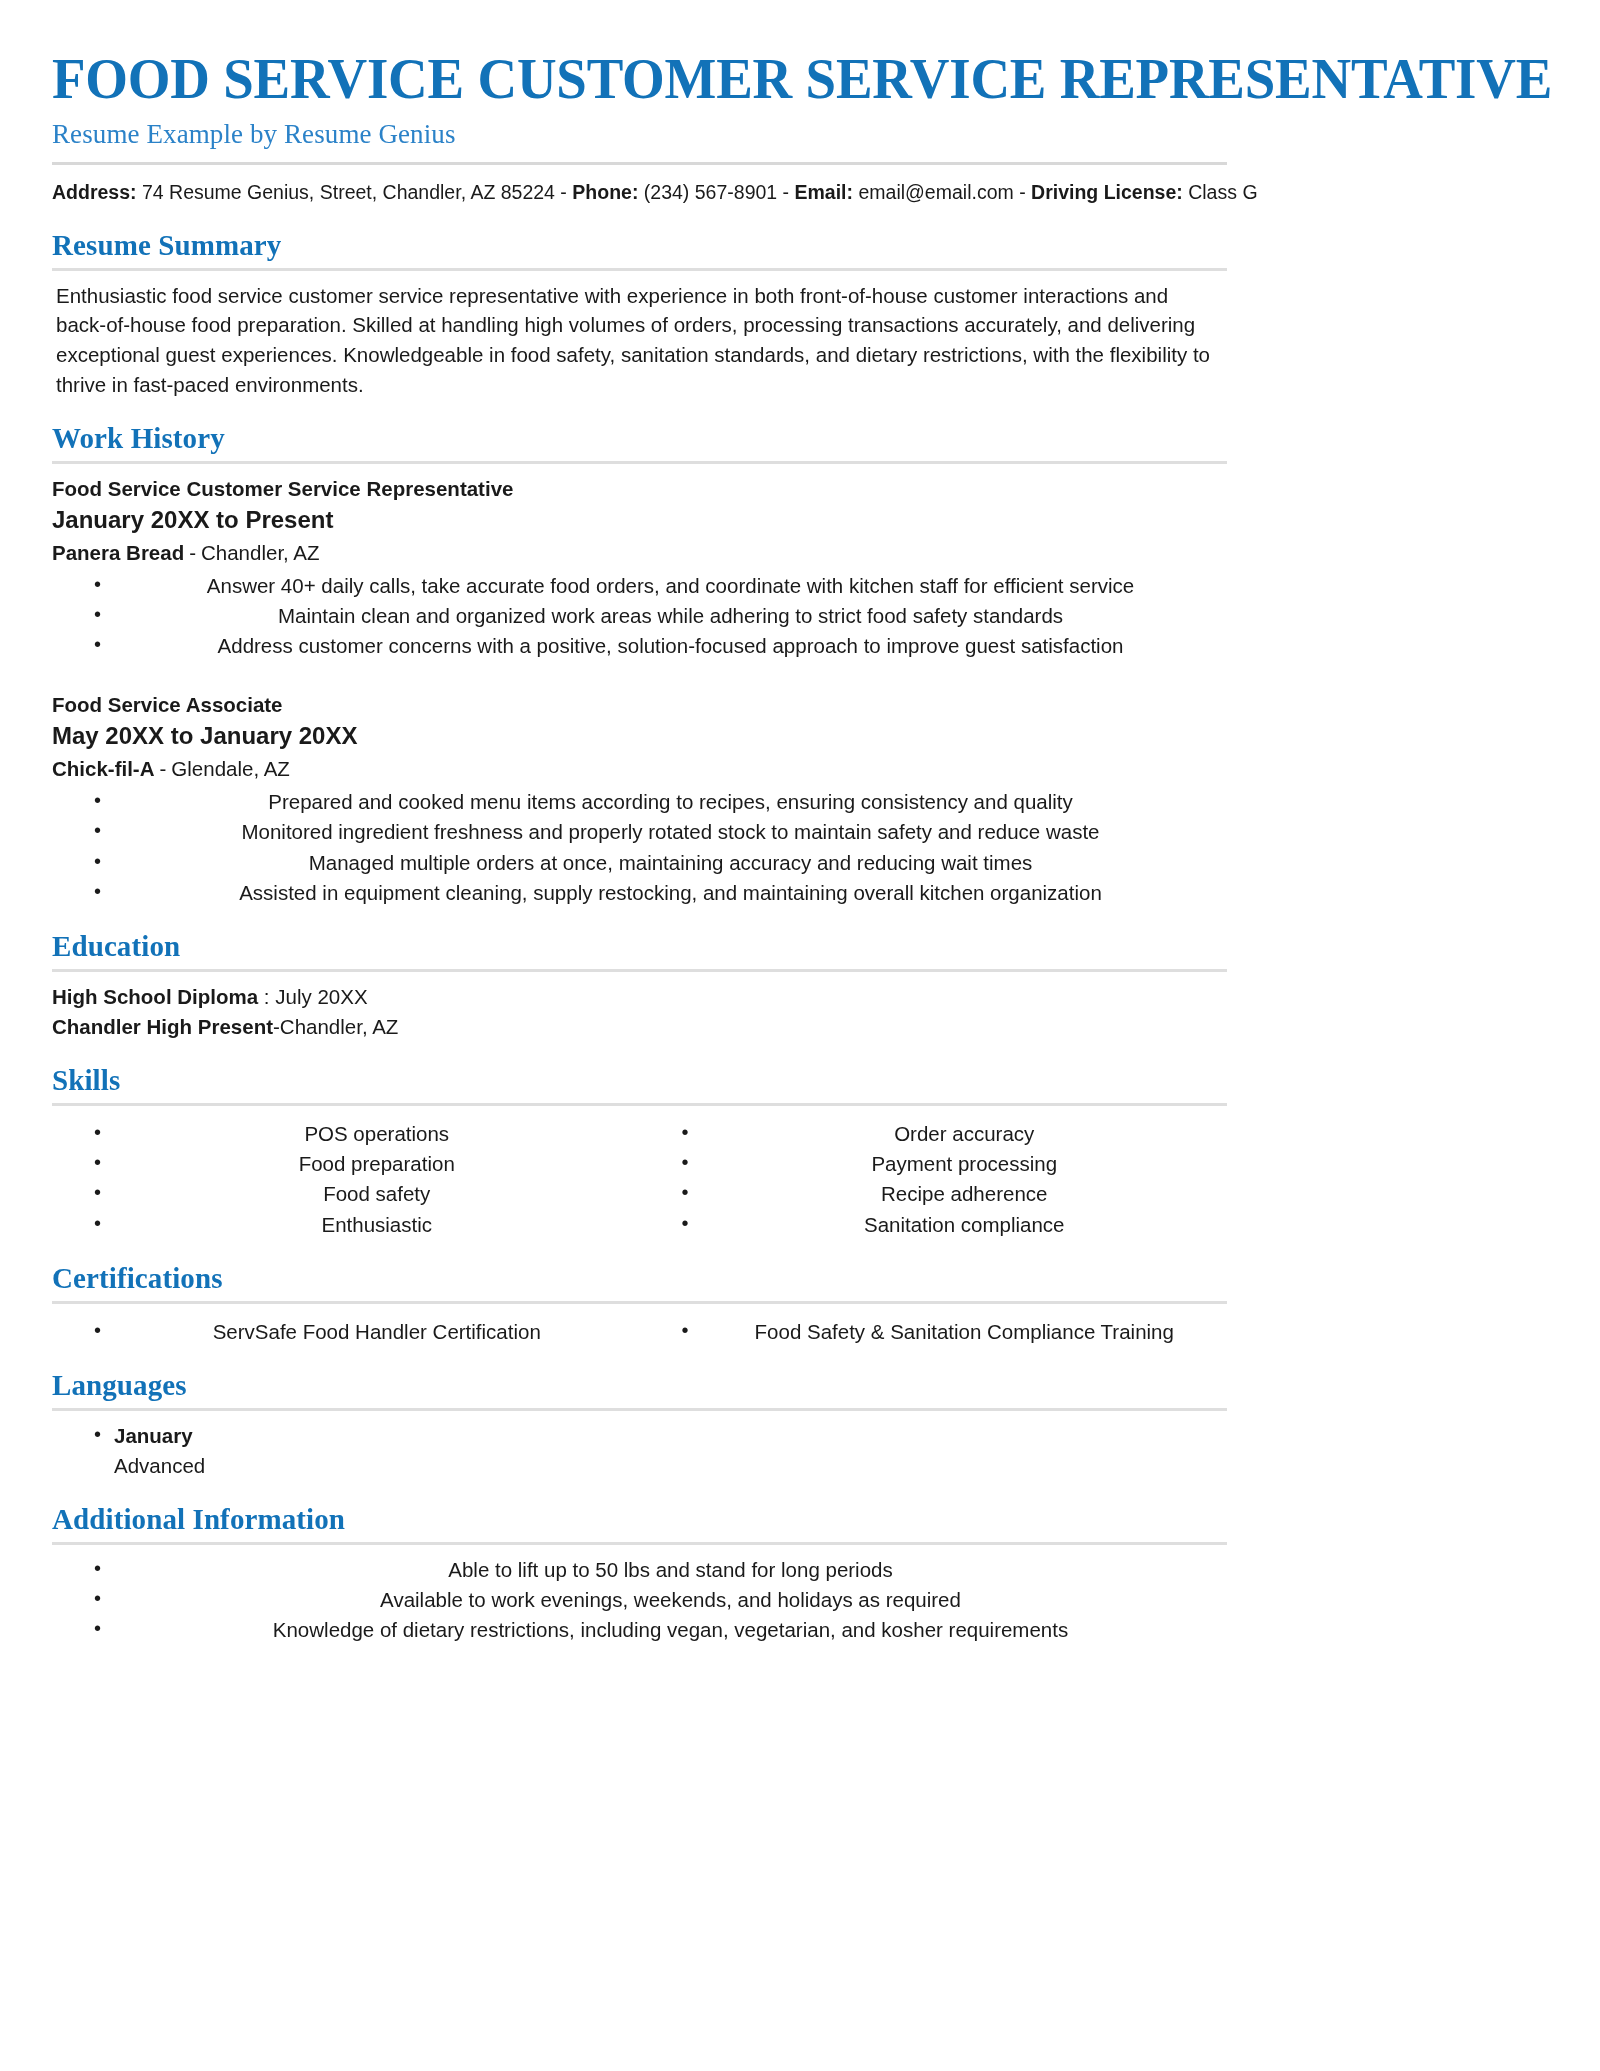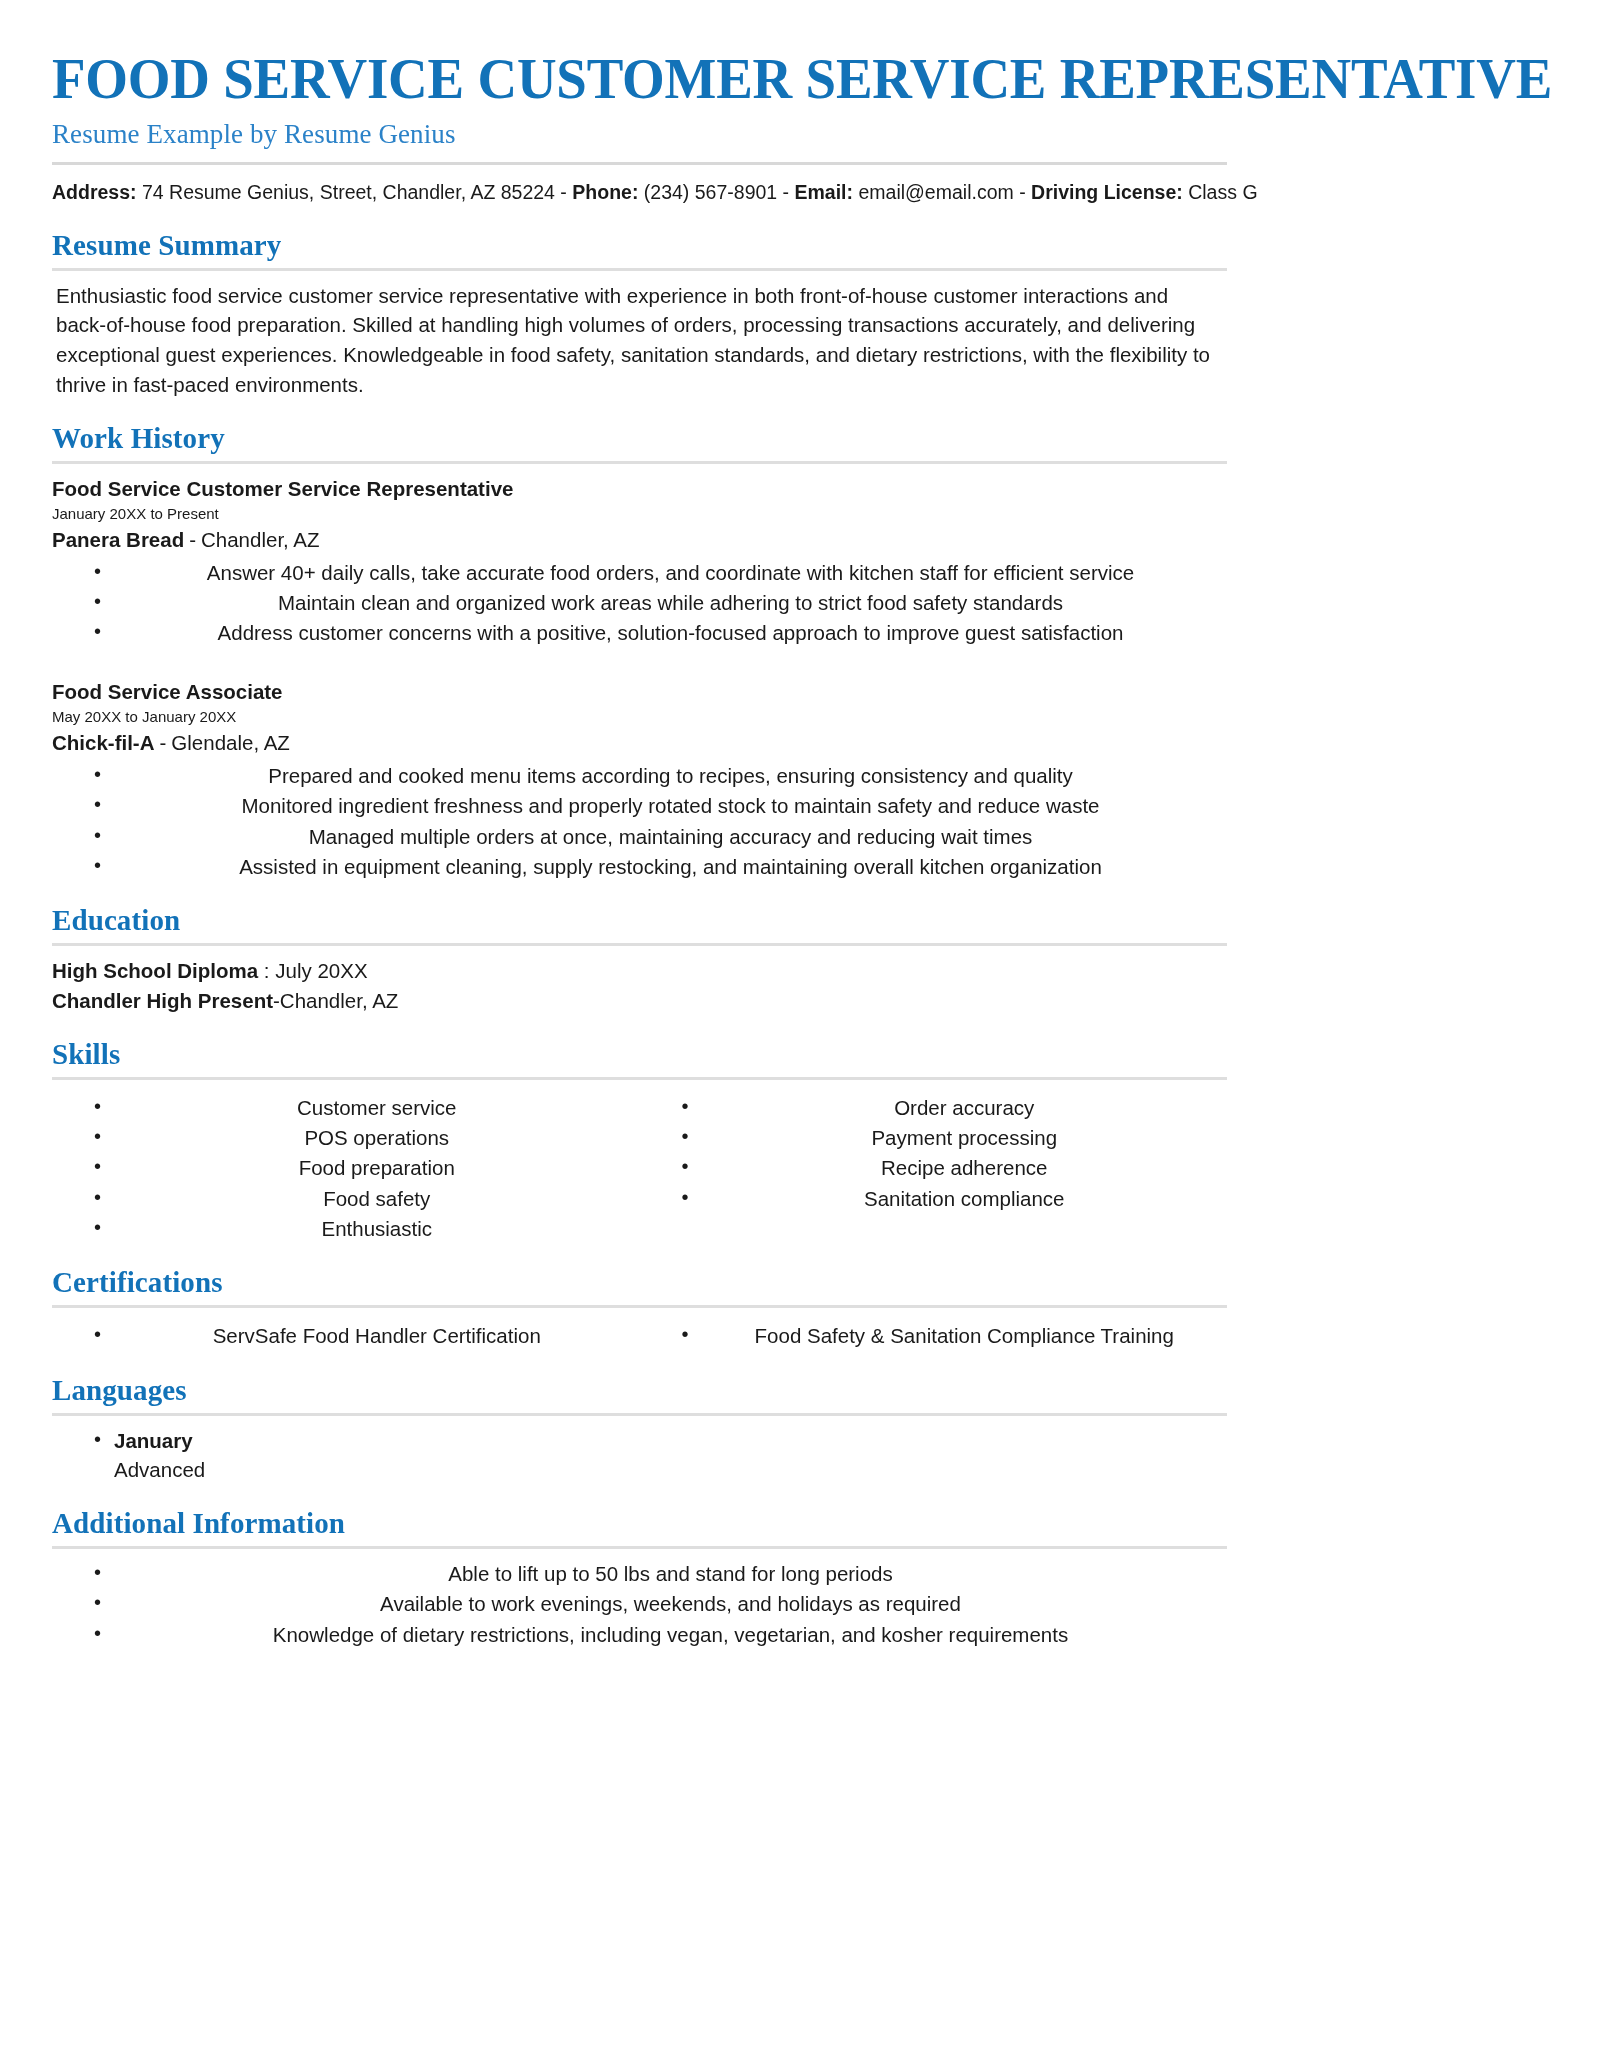--- a/index.html
+++ b/index.html
@@ -85,22 +85,23 @@
 
   
   .job { margin-top: 4px; }
   .job + .job { margin-top: 28px; }
   .job-title {
     font-size: 20.5px;
     font-weight: bold;
     line-height: 1.45;
   }
   .job-dates {
-    font-size: 15px;
-    line-height: 1.45;
+    font-size: 24px;
+    line-height: 1.45;
+    font-weight: bold;
   }
   .job-company {
     font-size: 20.5px;
     line-height: 1.45;
   }
   .job-company b { font-weight: bold; }
   .job-company .sep { padding: 0 5px; }
 
   ul.bullets {
     list-style: none;
@@ -220,21 +221,20 @@
     <div class="edu-line"><b>High School Diploma</b><span> </span><span>:</span><span> </span><span>July 20XX</span></div>
     <div class="edu-line"><b>Chandler High Present</b><span class="sep">-</span><span>Chandler, AZ</span></div>
   </div>
 
   <div class="section">
     <div class="section-heading">Skills</div>
     <div class="section-rule"></div>
     <div class="two-col">
       <div class="col">
         <ul class="bullets">
-          <li>Customer service</li>
           <li>POS operations</li>
           <li>Food preparation</li>
           <li>Food safety</li>
           <li>Enthusiastic</li>
         </ul>
       </div>
       <div class="col">
         <ul class="bullets">
           <li>Order accuracy</li>
           <li>Payment processing</li>

